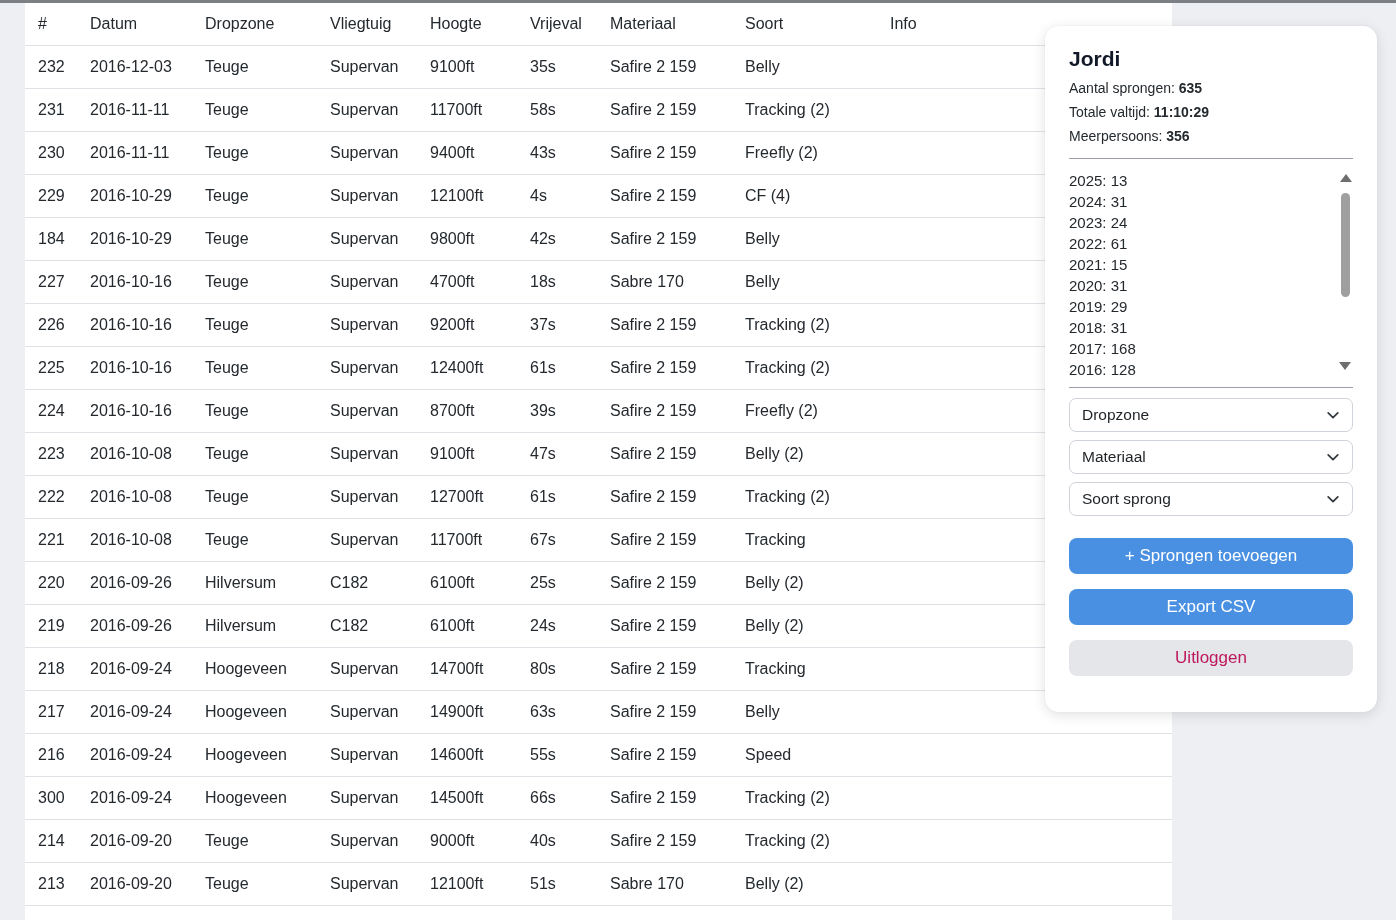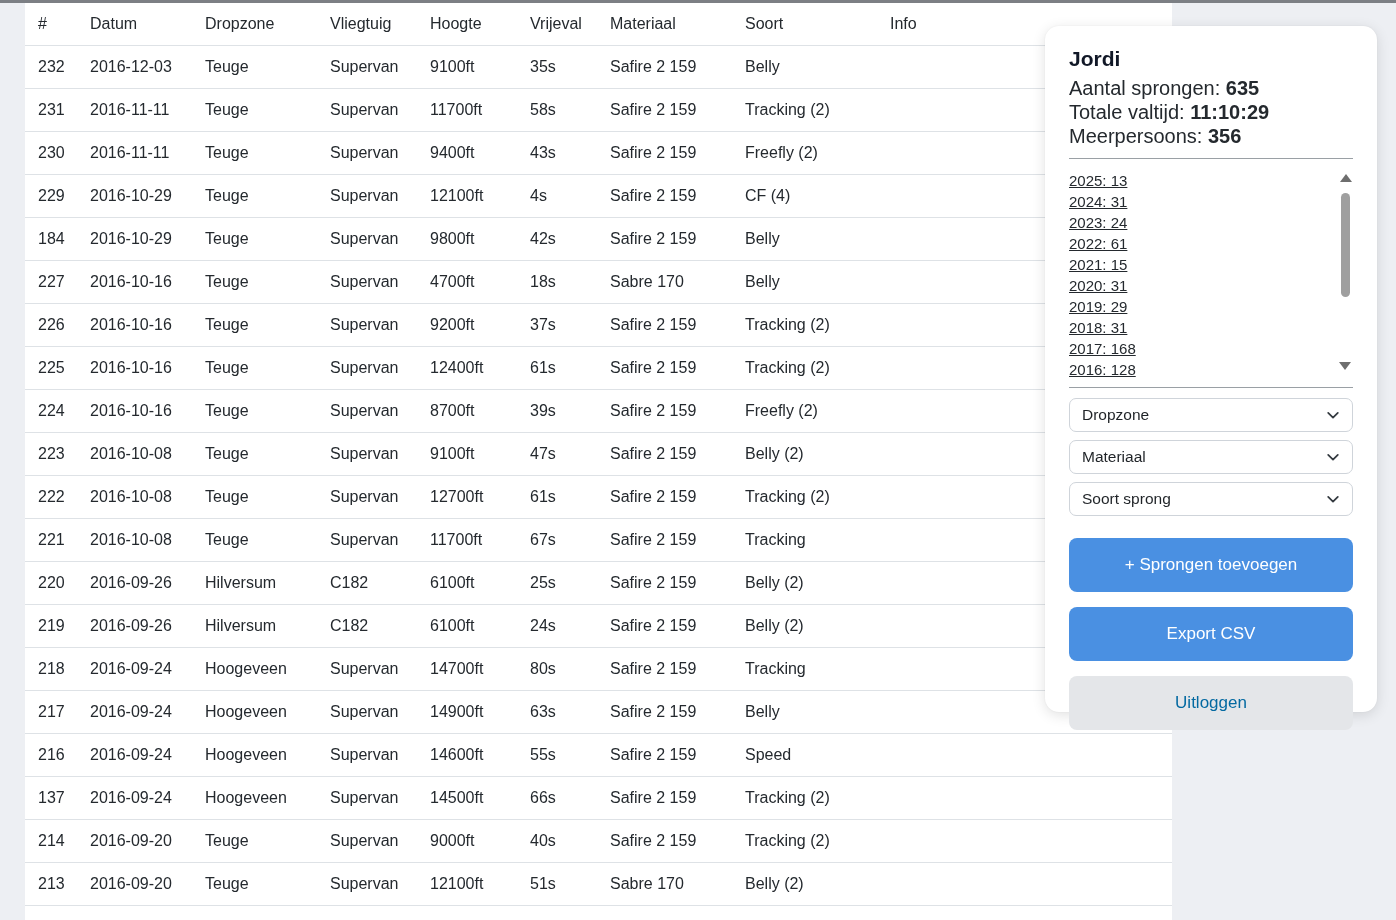--- a/index.html
+++ b/index.html
@@ -46,28 +46,28 @@
   
   .panel {
     position: absolute; left: 1045px; top: 26px; width: 332px; height: 686px;
     background: #ffffff; border-radius: 14px;
     box-shadow: 0 3px 14px rgba(0,0,0,0.12), 0 0 2px rgba(0,0,0,0.06);
     padding: 21px 24px 30px 24px; z-index: 60;
   }
   .panel h2 {
     margin: 0 0 5px 0; font-size: 21px; font-weight: 700; color: #111827;
   }
-  .stat { font-size: 20px; line-height: 24px; color: #24292e; }
+  .stat { font-size: 14px; line-height: 24px; color: #24292e; }
   .stat b { font-weight: 700; }
   .panel hr {
     border: none; border-top: 1px solid #9aa0a5; margin: 10px 0;
   }
 
   .year-list {
-    position: relative; height: 207px; overflow: hidden; margin-top: 11px; text-decoration: underline;
+    position: relative; height: 207px; overflow: hidden; margin-top: 11px;
   }
   .year-item { font-size: 15px; line-height: 21px; color: #24292e; }
 
   .fake-scrollbar {
     position: absolute; top: 4px; right: 0; width: 15px; height: 196px;
   }
   .sb-arrow { width: 0; height: 0; margin: 0 auto;
     border-left: 6px solid transparent; border-right: 6px solid transparent; }
   .sb-up   { border-bottom: 8px solid #6e6e6e; }
   .sb-down { border-top: 8px solid #6e6e6e; position: absolute; bottom: 0; left: 1px; }
@@ -78,26 +78,26 @@
 
   .select-box {
     display: flex; align-items: center; justify-content: space-between;
     height: 34px; padding: 0 12px; margin-bottom: 8px;
     border: 1px solid #cfd4da; border-radius: 7px; background: #fff;
     font-size: 15.5px; color: #1f2327; cursor: default;
   }
   .select-box:first-of-type { margin-top: 6px; }
 
   .btn {
-    display: block; width: 100%; height: 54px; margin-bottom: 15px;
+    display: block; width: 100%; height: 36px; margin-bottom: 15px;
     border: none; border-radius: 8px; font-size: 17px;
     font-family: "Liberation Sans", "DejaVu Sans", sans-serif; cursor: pointer;
   }
   .btn-primary { background: #4a90e2; color: #ffffff; }
-  .btn-secondary { background: #e4e6e9; color: #0369a1; margin-top: 9px; }
+  .btn-secondary { background: #e4e6e9; color: #be185d; margin-top: 9px; }
   .btn-add { margin-top: 22px; }
 </style>
 </head>
 <body>
 
 <div class="top-strip"></div>
 
 <div class="table-wrap">
   <table class="jump-table">
     <colgroup>
@@ -306,21 +306,21 @@
           <td class="col-datum">2016-09-24</td>
           <td class="col-dropzone">Hoogeveen</td>
           <td class="col-vliegtuig">Supervan</td>
           <td class="col-hoogte">14600ft</td>
           <td class="col-vrijeval">55s</td>
           <td class="col-materiaal">Safire 2 159</td>
           <td class="col-soort">Speed</td>
           <td class="col-info"></td>
         </tr>
         <tr>
-          <td class="col-num">137</td>
+          <td class="col-num">300</td>
           <td class="col-datum">2016-09-24</td>
           <td class="col-dropzone">Hoogeveen</td>
           <td class="col-vliegtuig">Supervan</td>
           <td class="col-hoogte">14500ft</td>
           <td class="col-vrijeval">66s</td>
           <td class="col-materiaal">Safire 2 159</td>
           <td class="col-soort">Tracking (2)</td>
           <td class="col-info"></td>
         </tr>
         <tr>

